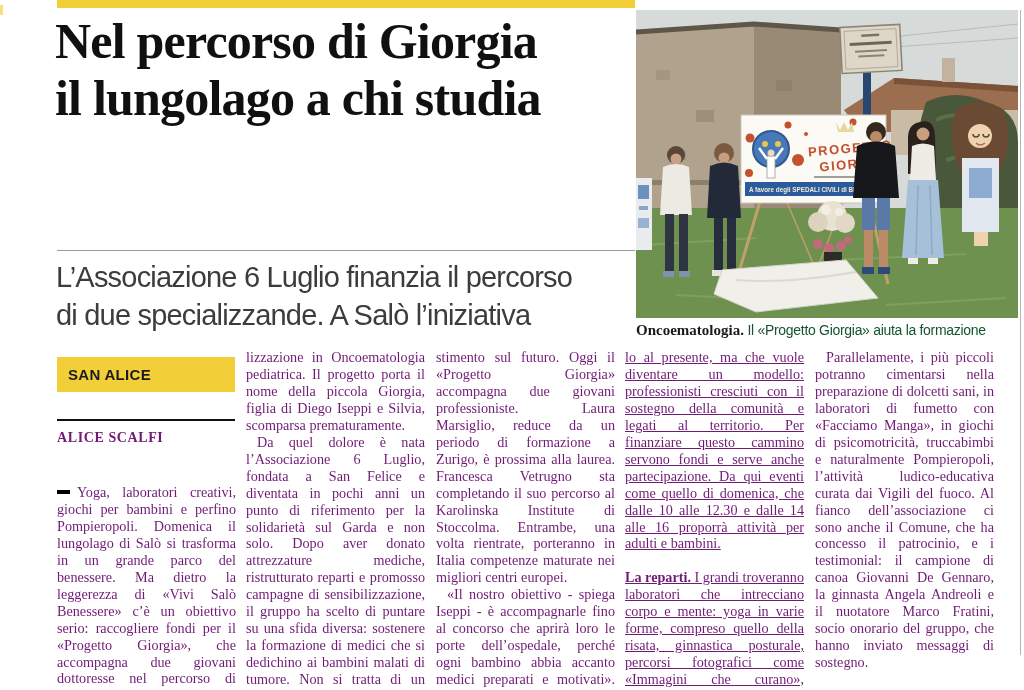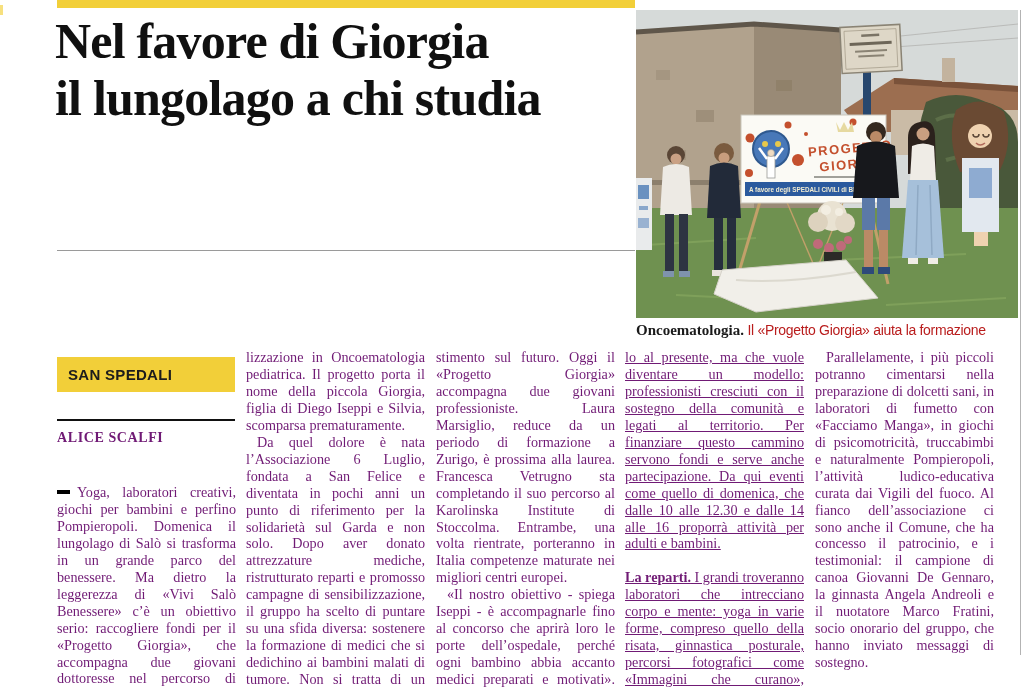--- a/index.html
+++ b/index.html
@@ -41,41 +41,45 @@
   .col4{left:625px;text-decoration:underline;}
   .col5{left:815px;}
   .bullet{display:inline-block;width:13px;height:4px;background:#000;
           margin-right:7px;margin-bottom:3px;}
   .lead{font-weight:700;}
 
   .photo{left:636px;top:10px;width:382px;height:308px;overflow:hidden;background:#cfd3d2;}
   .caption{left:636px;top:322px;width:382px;font-size:15px;color:#1a1a1a;}
   .caption .cap-lead{font-family:"Liberation Serif",serif;font-weight:700;}
   .caption .cap-rest{font-family:"Liberation Sans",sans-serif;font-size:14px;
-                     letter-spacing:-0.3px;color:#b91c1c;}
+                     letter-spacing:-0.3px;color:#14532d;}
 
   .right-rule{left:1020px;top:10px;width:1px;height:645px;background:#b3b3b3;}
 </style>
 </head>
 <body>
 
 <div class="page">
 
   <div class="abs top-accent"></div>
   <div class="abs edge-mark"></div>
 
   <h1 class="abs headline">
-    <span>Nel favore di Giorgia</span>
+    <span>Nel percorso di Giorgia</span>
     <span>il lungolago a chi studia</span>
   </h1>
 
   <div class="abs subhead-rule"></div>
+  <h2 class="abs subheadline">
+    <span>L’Associazione 6 Luglio finanzia il percorso</span>
+    <span>di due specializzande. A Salò l’iniziativa</span>
+  </h2>
 
   <div class="abs kicker">
-    <span>SAN SPEDALI</span>
+    <span>SAN ALICE</span>
   </div>
   <div class="abs byline-rule"></div>
   <div class="abs byline">ALICE SCALFI</div>
 
   <div class="col col1">
     <p><span class="bullet"></span><span>Yoga, laboratori creativi, giochi per bambini e perfino Pompieropoli. Domenica il lungolago di Salò si trasforma in un grande parco del benessere. Ma dietro la leggerezza di «Vivi Salò Benessere» c’è un obiettivo serio: raccogliere fondi per il «Progetto Giorgia», che accompagna due giovani dottoresse nel percorso di specia-</span></p>
   </div>
 
   <div class="col col2">
     <p>lizzazione in Oncoematologia pediatrica. Il progetto porta il nome della piccola Giorgia, figlia di Diego Iseppi e Silvia, scomparsa prematuramente.</p>

